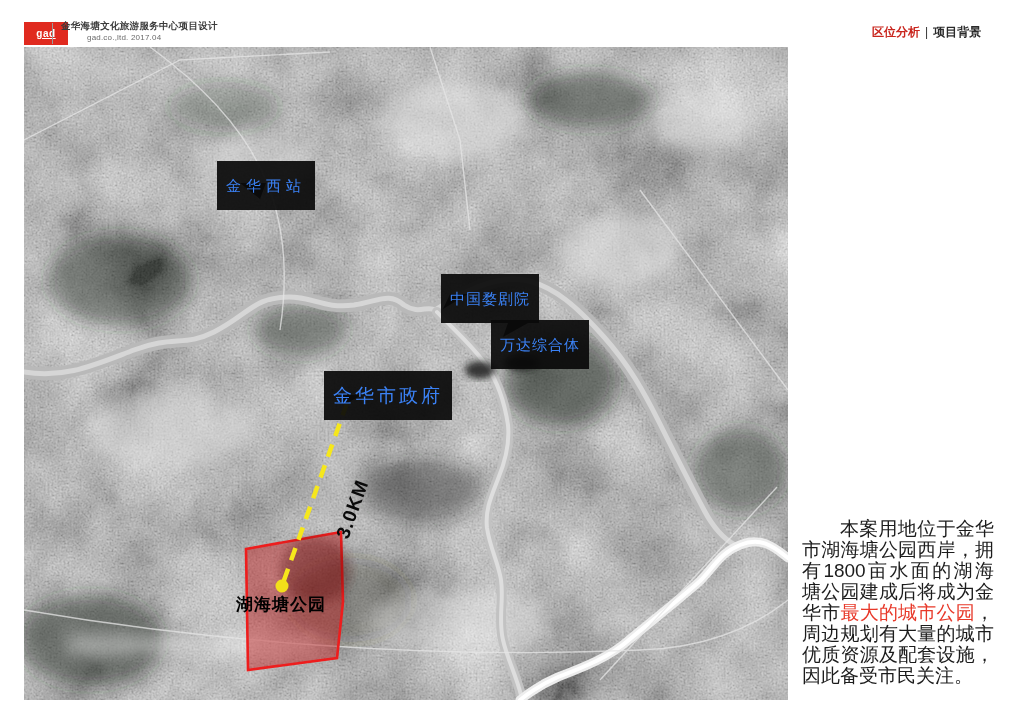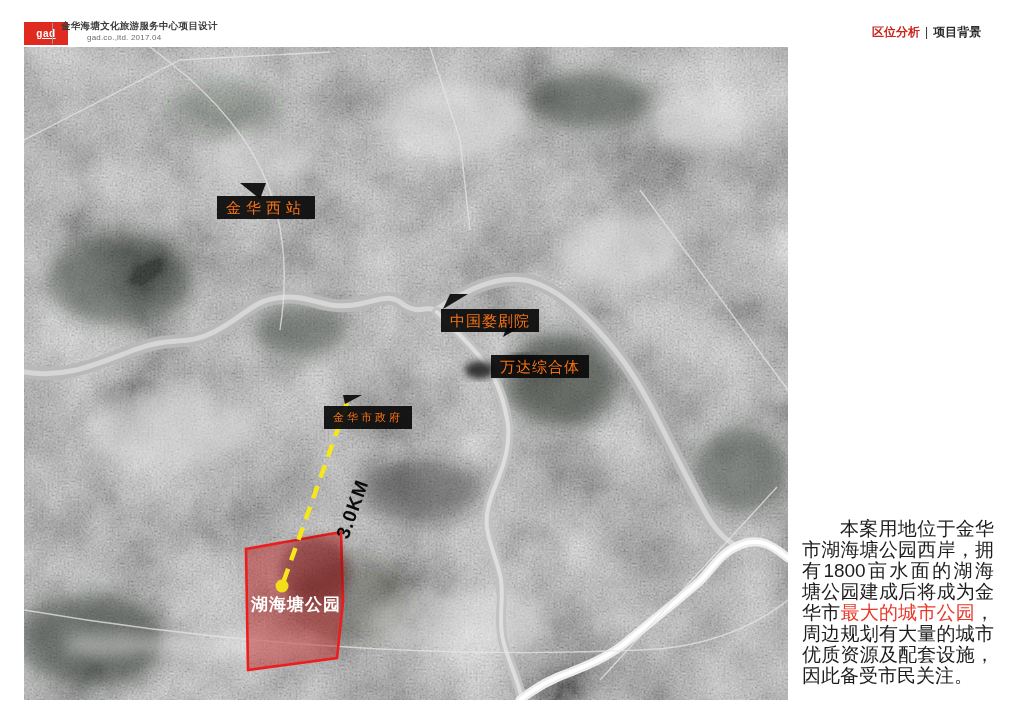--- a/index.html
+++ b/index.html
@@ -15,27 +15,27 @@
   .hdr-sub{position:absolute;left:61px;top:33px;font-size:8px;color:#6a6a6a;letter-spacing:.2px;padding-left:26px;}
   .hdr-right{position:absolute;left:872px;top:24px;font-size:12px;font-weight:bold;white-space:nowrap;}
   .hdr-right .red{color:#c9251d;}
   .hdr-right .sep{color:#333;margin:0 5px;font-weight:normal;}
   .hdr-right .blk{color:#2b2b2b;}
 
   
   .map{position:absolute;left:24px;top:47px;width:764px;height:653px;background:#7e7e7e;overflow:hidden;}
   .map svg{position:absolute;left:0;top:0;}
 
-  .maplabel{position:absolute;background:rgba(10,10,10,.93);color:#f97316;font-size:15px;
-    padding:3px 9px;letter-spacing:3px;white-space:nowrap;line-height:17px;margin-top:35px;}
+  .maplabel{position:absolute;background:rgba(10,10,10,.93);color:#3b82f6;font-size:15px;
+    padding:16px 9px;letter-spacing:3px;white-space:nowrap;line-height:17px;}
   .lbl-west{left:193px;top:114px;letter-spacing:5px;}
   .lbl-opera{left:417px;top:227px;letter-spacing:1px;}
   .lbl-wanda{left:467px;top:273px;letter-spacing:1px;}
-  .lbl-gov{left:300px;top:324px;font-size:11px;letter-spacing:3px;}
-  .park-name{position:absolute;left:227px;top:546px;color:#ffffff;font-size:17px;font-weight:bold;
+  .lbl-gov{left:300px;top:324px;font-size:19px;letter-spacing:3px;}
+  .park-name{position:absolute;left:212px;top:546px;color:#000000;font-size:17px;font-weight:bold;
     letter-spacing:1px;white-space:nowrap;}
 
   
   .desc{position:absolute;left:802px;top:518px;width:192px;font-size:19px;line-height:21px;
     color:#1c1c1c;text-align:justify;text-indent:2em;font-weight:500;}
   .desc .hl{color:#e8392a;}
 </style>
 </head>
 <body>
 

